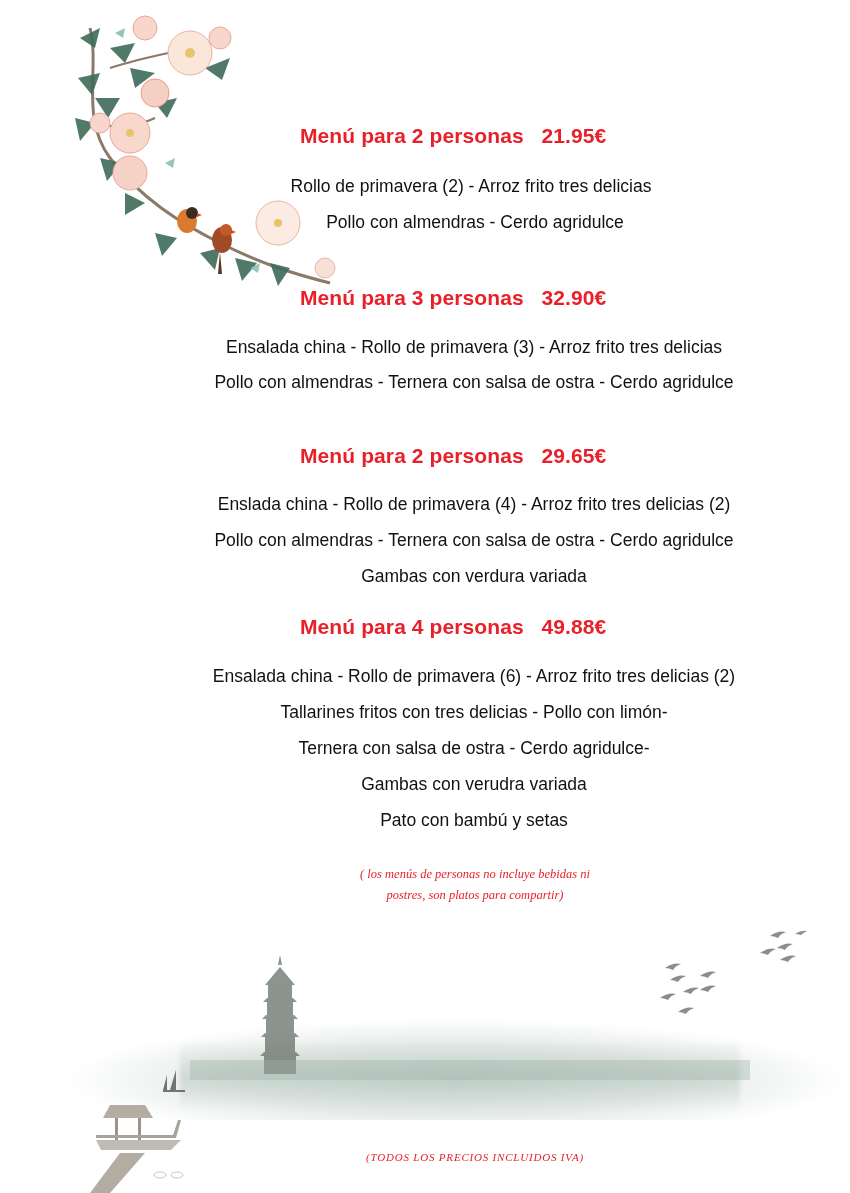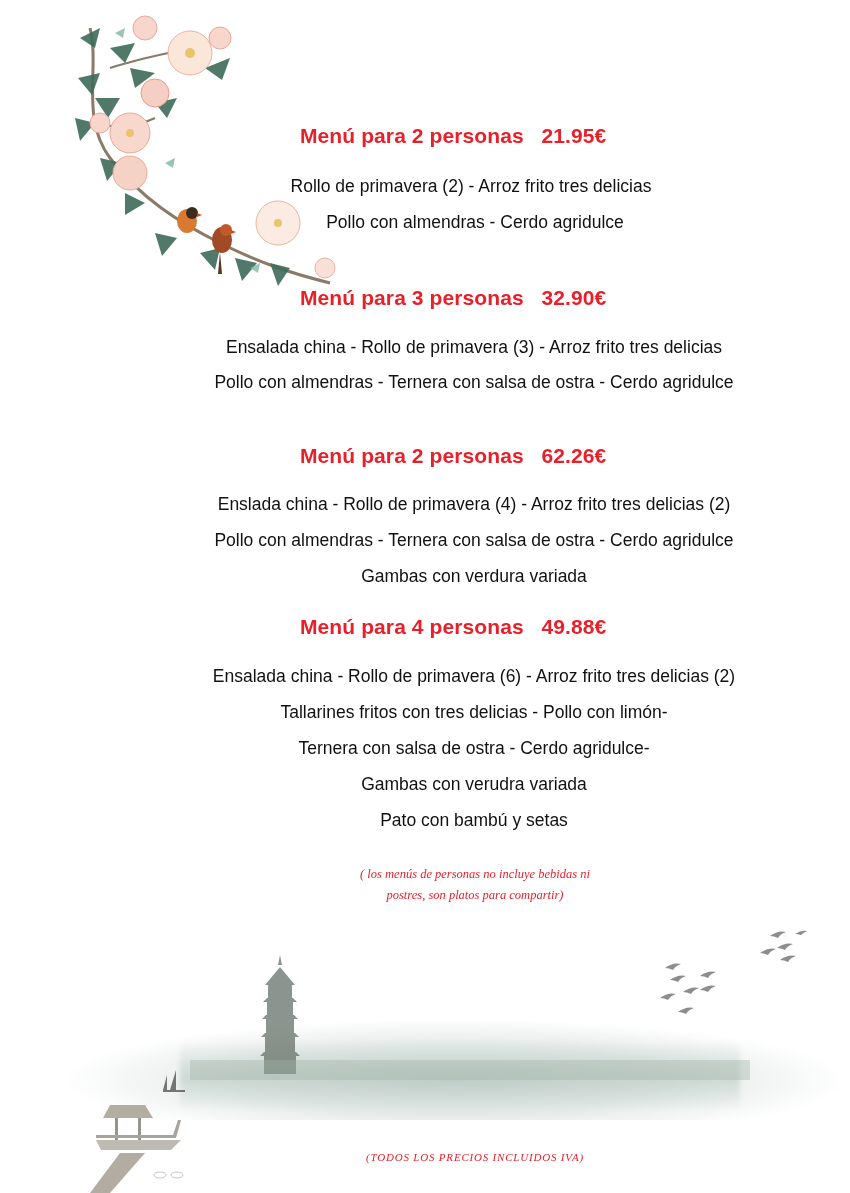--- a/index.html
+++ b/index.html
@@ -153,21 +153,21 @@
     <div class="item-line" style="top:212px; left:50px;">Pollo con almendras - Cerdo agridulce</div>
   </div>
 
   <div>
     <div class="heading" style="left:300px; top:286px;"><span>Menú para 3 personas</span>   <span>32.90€</span></div>
     <div class="item-line" style="top:337px; left:49px;">Ensalada china - Rollo de primavera (3) - Arroz frito tres delicias</div>
     <div class="item-line" style="top:372px; left:49px;">Pollo con almendras - Ternera con salsa de ostra - Cerdo agridulce</div>
   </div>
 
   <div>
-    <div class="heading" style="left:300px; top:444px;"><span>Menú para 2 personas</span>   <span>62.26€</span></div>
+    <div class="heading" style="left:300px; top:444px;"><span>Menú para 2 personas</span>   <span>29.65€</span></div>
     <div class="item-line" style="top:494px; left:49px;">Enslada china - Rollo de primavera (4) - Arroz frito tres delicias (2)</div>
     <div class="item-line" style="top:530px; left:49px;">Pollo con almendras - Ternera con salsa de ostra - Cerdo agridulce</div>
     <div class="item-line" style="top:566px; left:49px;">Gambas con verdura variada</div>
   </div>
 
   <div>
     <div class="heading" style="left:300px; top:615px;"><span>Menú para 4 personas</span>   <span>49.88€</span></div>
     <div class="item-line" style="top:666px; left:49px;">Ensalada china -  Rollo de primavera (6) - Arroz frito tres delicias (2)</div>
     <div class="item-line" style="top:702px; left:49px;">Tallarines fritos con tres delicias - Pollo con limón-</div>
     <div class="item-line" style="top:738px; left:49px;">Ternera con salsa de ostra - Cerdo agridulce-</div>

